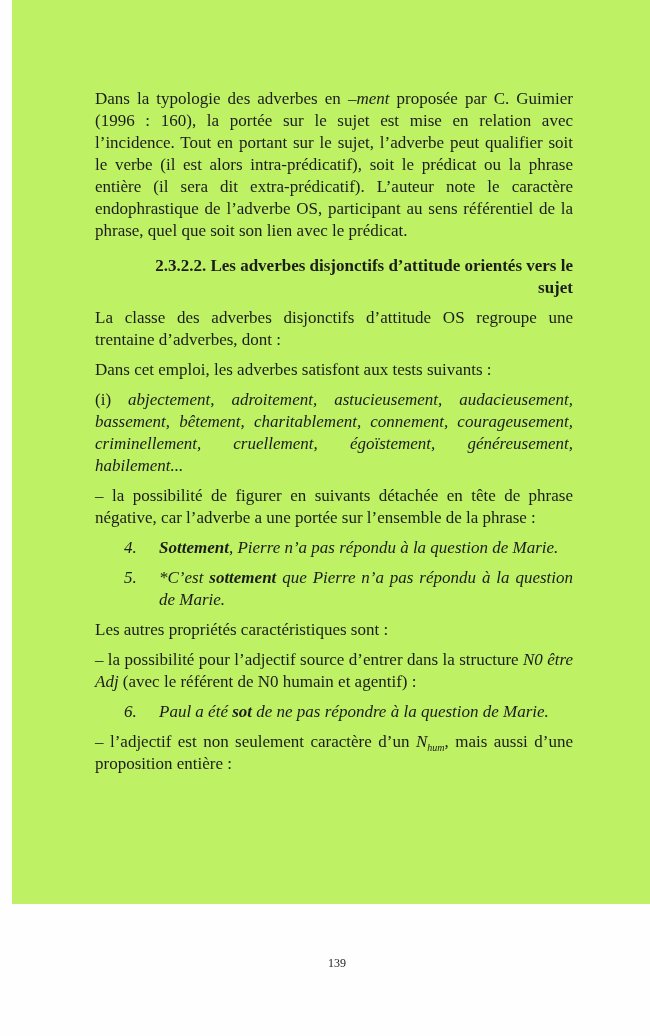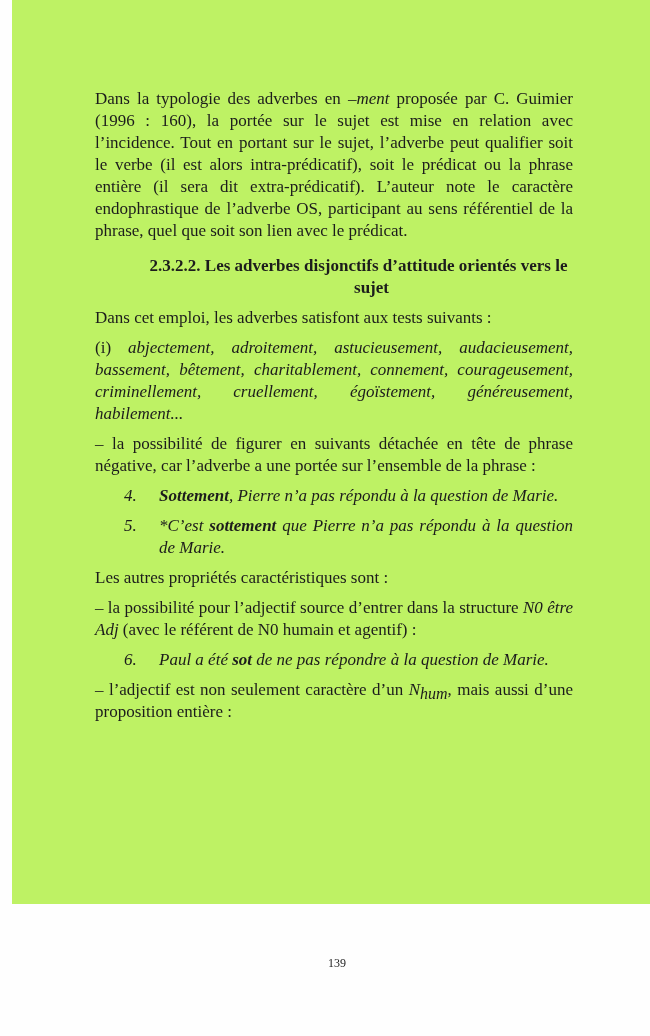--- a/index.html
+++ b/index.html
@@ -10,47 +10,48 @@
     color: #1c1c1c;
     overflow: hidden;
   }
   .sheet { position: absolute; left: 12px; top: 0; width: 650px; height: 904px; background: #bef264; }
   .textcol {
     position: absolute; left: 83px; top: 88px; width: 478px;
     font-size: 17px; line-height: 22px; text-align: justify;
   }
   .block { margin: 0 0 8px 0; }
   .heading {
-    font-weight: bold; text-align: center;
+    font-weight: bold; text-align: right;
     padding-left: 75px; text-indent: -26px;
     margin: 13px 0 8px 0;
   }
   .example {
     position: relative; padding-left: 64px;
     margin: 0 0 8px 0; text-align: justify;
   }
   .example .num { position: absolute; left: 29px; top: 0; font-style: italic; }
   .it { font-style: italic; }
   .bi { font-weight: bold; font-style: italic; }
-  .sub { font-size: 16px; vertical-align: sub; line-height: 0; }
+  .sub { font-size: 10px; vertical-align: sub; line-height: 0; }
   .pageno {
     position: absolute; top: 956px; left: 0; width: 650px;
     text-align: center; font-size: 12px; color: #1c1c1c;
   }
 </style>
 </head>
 <body>
 
 <div class="sheet">
   <main class="textcol">
 
     <p class="block"><span>Dans la typologie des adverbes en </span><span class="it">–ment</span><span> proposée par C. Guimier (1996 : 160), la portée sur le sujet est mise en relation avec l’incidence. Tout en portant sur le sujet, l’adverbe peut qualifier soit le verbe (il est alors intra-prédicatif), soit le prédicat ou la phrase entière (il sera dit extra-prédicatif). L’auteur note le caractère endophrastique de l’adverbe OS, participant au sens référentiel de la phrase, quel que soit son lien avec le prédicat.</span></p>
 
     <p class="heading"><span>2.3.2.2. Les adverbes disjonctifs d’attitude orientés vers le sujet</span></p>
 
+    <p class="block"><span>La classe des adverbes disjonctifs d’attitude OS regroupe une trentaine d’adverbes, dont :</span></p>
 
     <p class="block"><span>Dans cet emploi, les adverbes satisfont aux tests suivants :</span></p>
 
     <p class="block"><span>(i) </span><span class="it">abjectement, adroitement, astucieusement, audacieusement, bassement, bêtement, charitablement, connement, courageusement, criminellement, cruellement, égoïstement, généreusement, habilement...</span></p>
 
     <p class="block"><span>– la possibilité de figurer en suivants détachée en tête de phrase négative, car l’adverbe a une portée sur l’ensemble de la phrase :</span></p>
 
     <div class="example">
       <span class="num">4.</span>
       <span><span class="bi">Sottement</span><span class="it">, Pierre n’a pas répondu à la question de Marie.</span></span>

